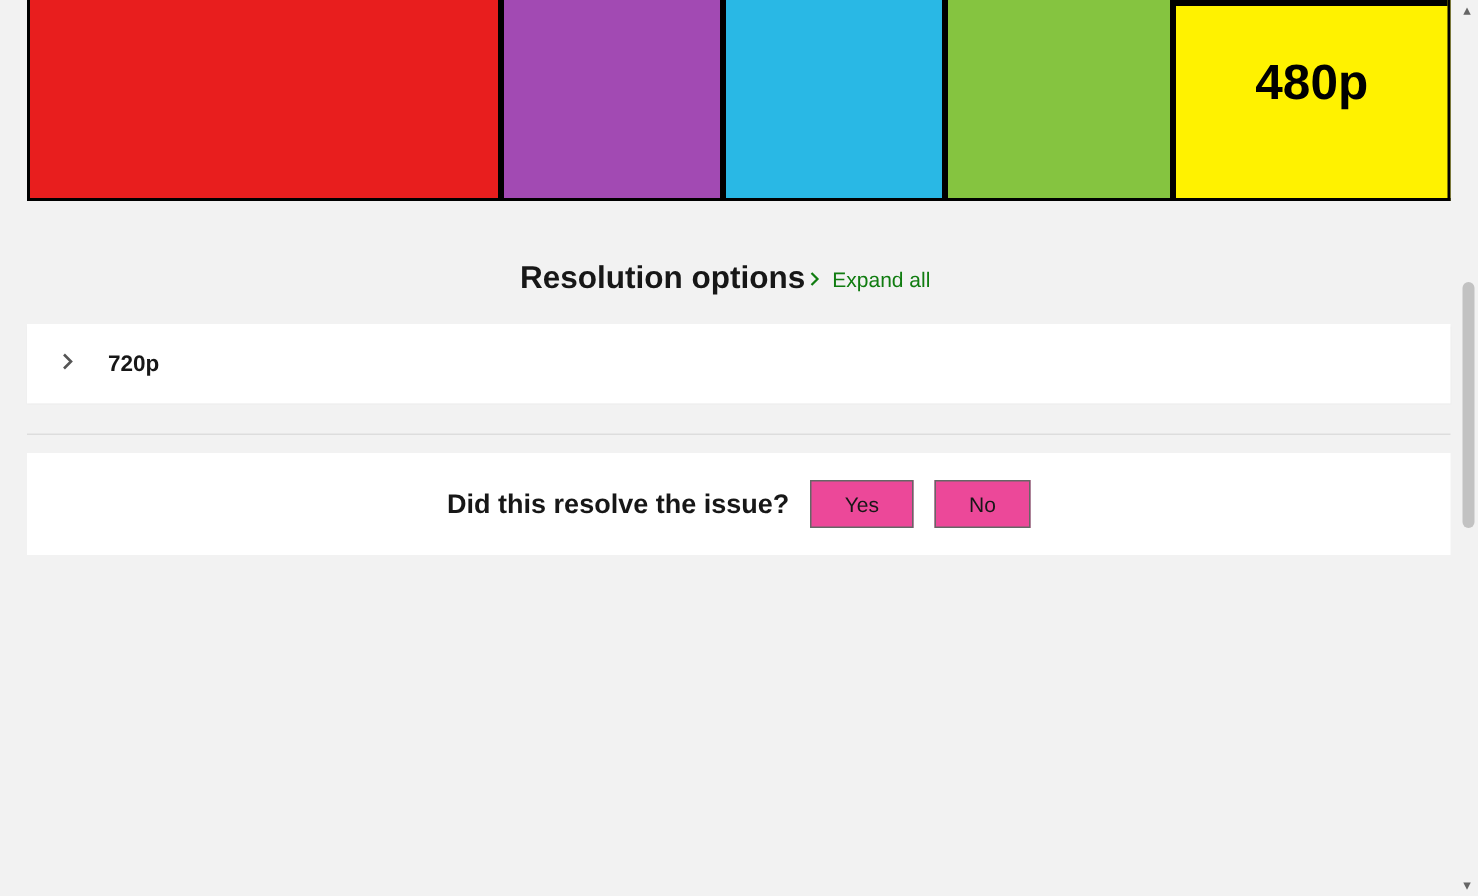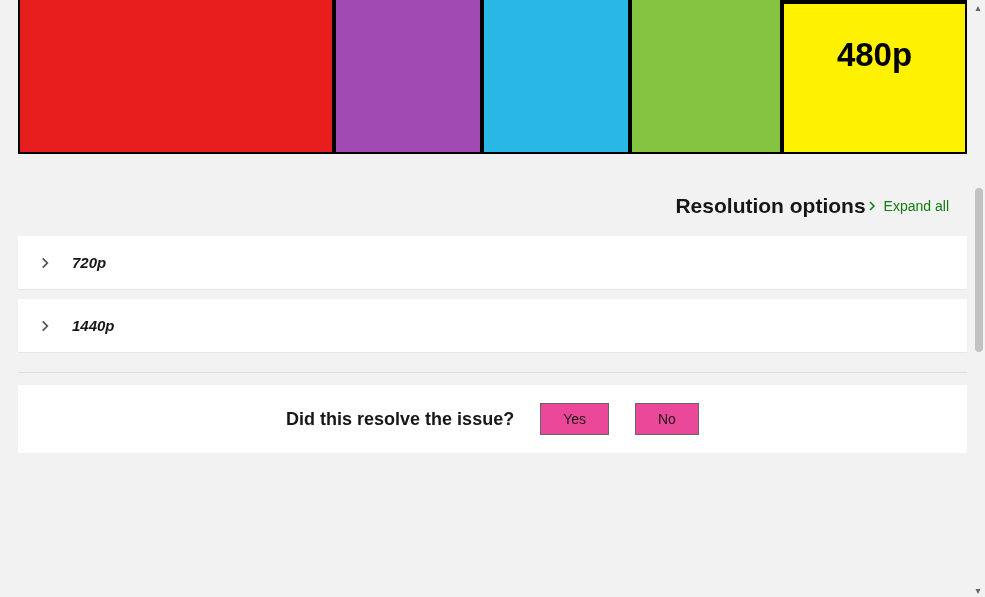--- a/index.html
+++ b/index.html
@@ -11,21 +11,21 @@
       overflow: hidden;
       position: relative;
     }
     .page {
       padding: 0;
       position: relative;
       height: 100%;
     }
     .color-banner {
       display: flex;
-      height: 154px;
+      height: 134px;
       margin: 0 18px;
       position: relative;
     }
     .color-block {
       height: 100%;
       border: 2px solid #000;
       border-top: none;
     }
     .block-red { background: #e81e1e; flex: 0 0 316px; border-left: 2px solid #000; }
     .block-purple { background: #a24ab3; flex: 0 0 148px; }
@@ -45,21 +45,21 @@
       top: 36px;
       left: 0;
       right: 0;
       text-align: center;
       font-weight: 700;
       font-size: 33px;
       color: #000;
     }
     .section-header {
       display: flex;
-      justify-content: flex-end;
+      justify-content: center;
       align-items: center;
       padding: 40px 18px 18px 18px;
     }
     .section-title {
       font-size: 21px;
       font-weight: 600;
       color: #171717;
     }
     .expand-all {
       display: flex;
@@ -72,45 +72,43 @@
     }
     .expand-all svg { width: 12px; height: 12px; }
     .accordion-list {
       padding: 0 18px;
     }
     .accordion-item {
       background: #fff;
       margin-bottom: 10px;
       padding: 18px 20px;
       display: flex;
-      align-items: center;
       gap: 20px;
       cursor: pointer;
       box-shadow: 0 1px 1px rgba(0,0,0,0.04);
-      font-style: italic;
     }
     .accordion-item svg { width: 14px; height: 14px; color: #555; }
     .accordion-label {
       font-size: 15px;
       font-weight: 600;
       color: #171717;
     }
     .divider {
       margin: 20px 18px 12px 18px;
       border: none;
       border-top: 1px solid #ddd;
     }
     .feedback-box {
       background: #fff;
       margin: 0 18px;
       padding: 18px;
       display: flex;
       align-items: center;
       justify-content: center;
-      gap: 26px;
+      gap: 14px;
     }
     .feedback-text {
       font-size: 18px;
       font-weight: 600;
       color: #171717;
     }
     .btn {
       border: 1px solid #666;
       background: #ec4899;
       padding: 7px 22px;
@@ -175,26 +173,20 @@
     </div>
   </div>
 
   <div class="accordion-list">
     <div class="accordion-item">
       <svg viewBox="0 0 12 12" fill="none" stroke="currentColor" stroke-width="1.5">
           <path d="M4 2 L8 6 L4 10"></path>
         </svg>
       <span class="accordion-label">720p</span>
     </div>
-    <div class="accordion-item">
-      <svg viewBox="0 0 12 12" fill="none" stroke="currentColor" stroke-width="1.5">
-          <path d="M4 2 L8 6 L4 10"></path>
-        </svg>
-      <span class="accordion-label">1440p</span>
-    </div>
   </div>
 
   <hr class="divider">
 
   <div class="feedback-box">
     <span class="feedback-text">Did this resolve the issue?</span>
     <button class="btn">Yes</button>
     <button class="btn">No</button>
   </div>
 

